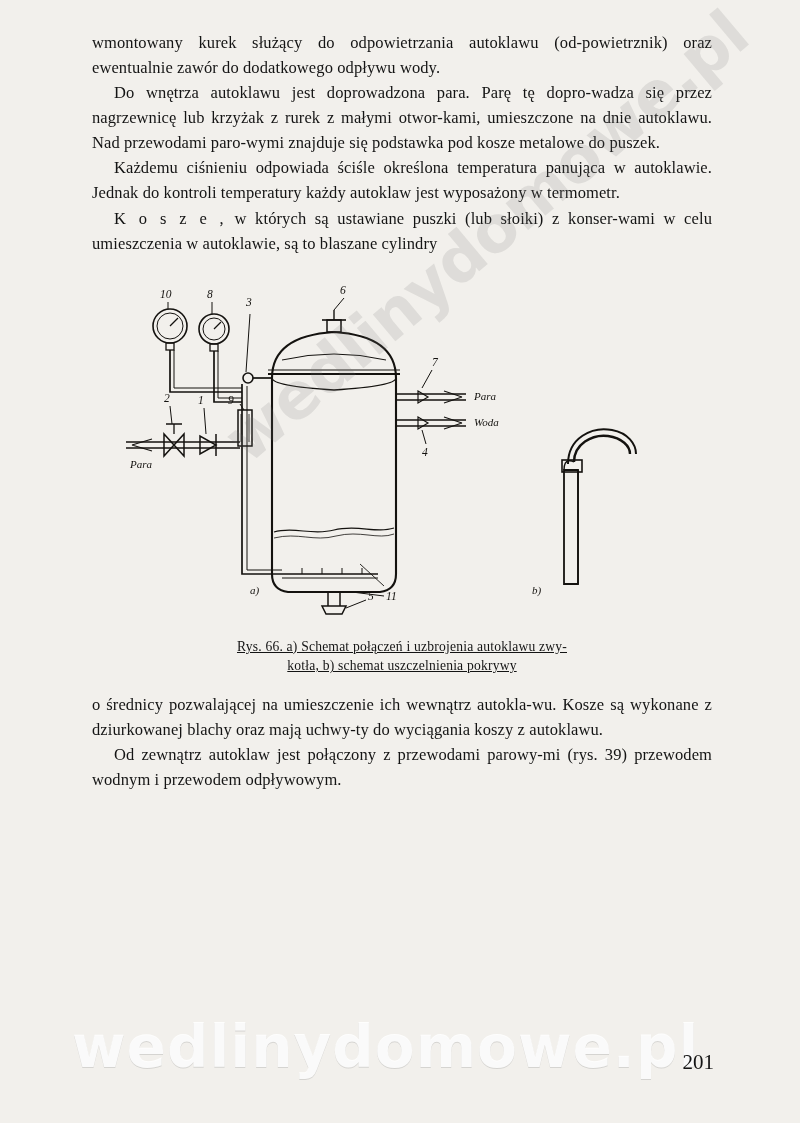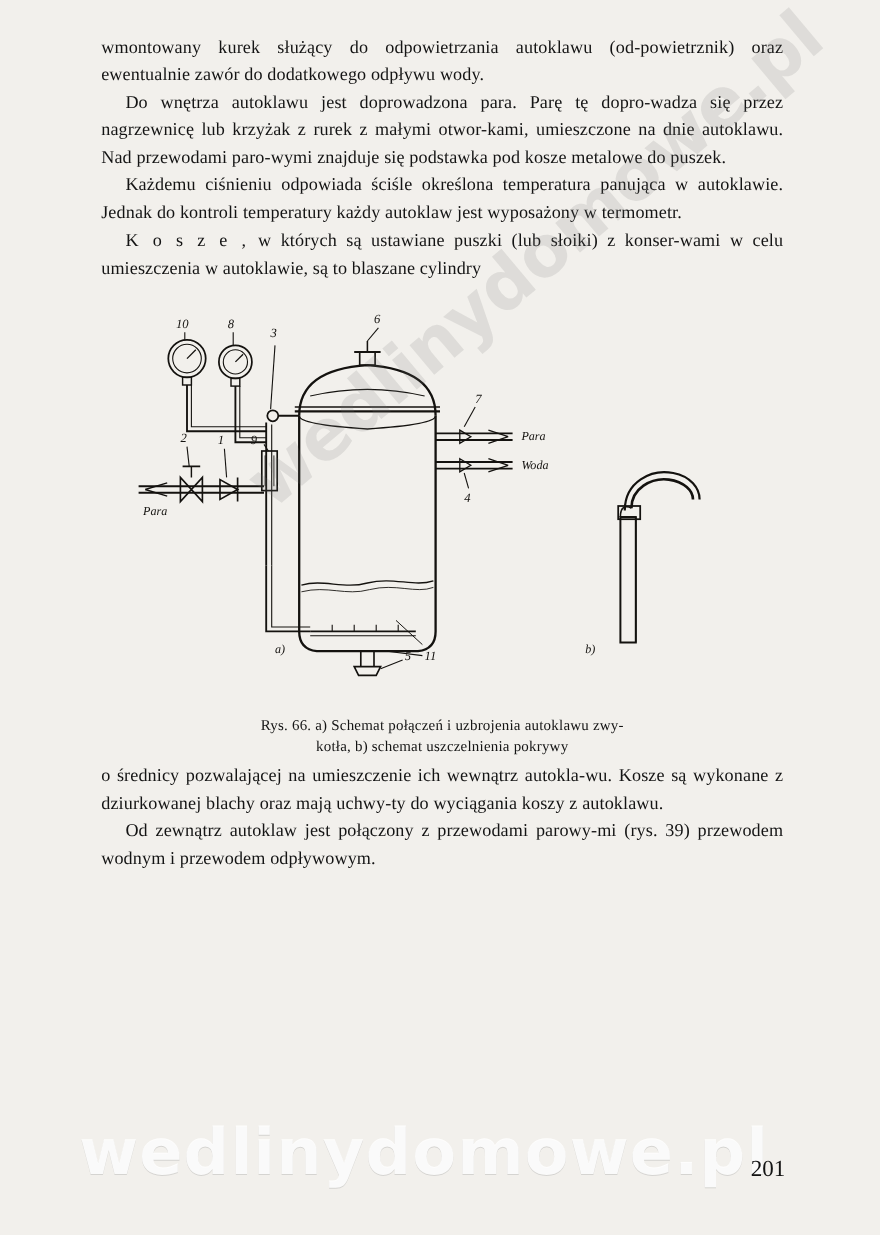--- a/index.html
+++ b/index.html
@@ -37,27 +37,28 @@
   }
   .spaced {
     letter-spacing: 2.2px;
   }
 
   
   .figure {
     margin: 18px 0 0 0;
     position: relative;
     height: 400px;
+    text-decoration: underline;
   }
   .figure svg {
     display: block;
     margin: 0 auto;
   }
   .caption {
-    margin-top: 16px;
+    margin-top: 3px;
     font-size: 13.6px;
     line-height: 1.45;
     text-align: center;
     letter-spacing: 0.2px;
   }
   .after-figure {
     margin-top: 18px;
   }
 
   

